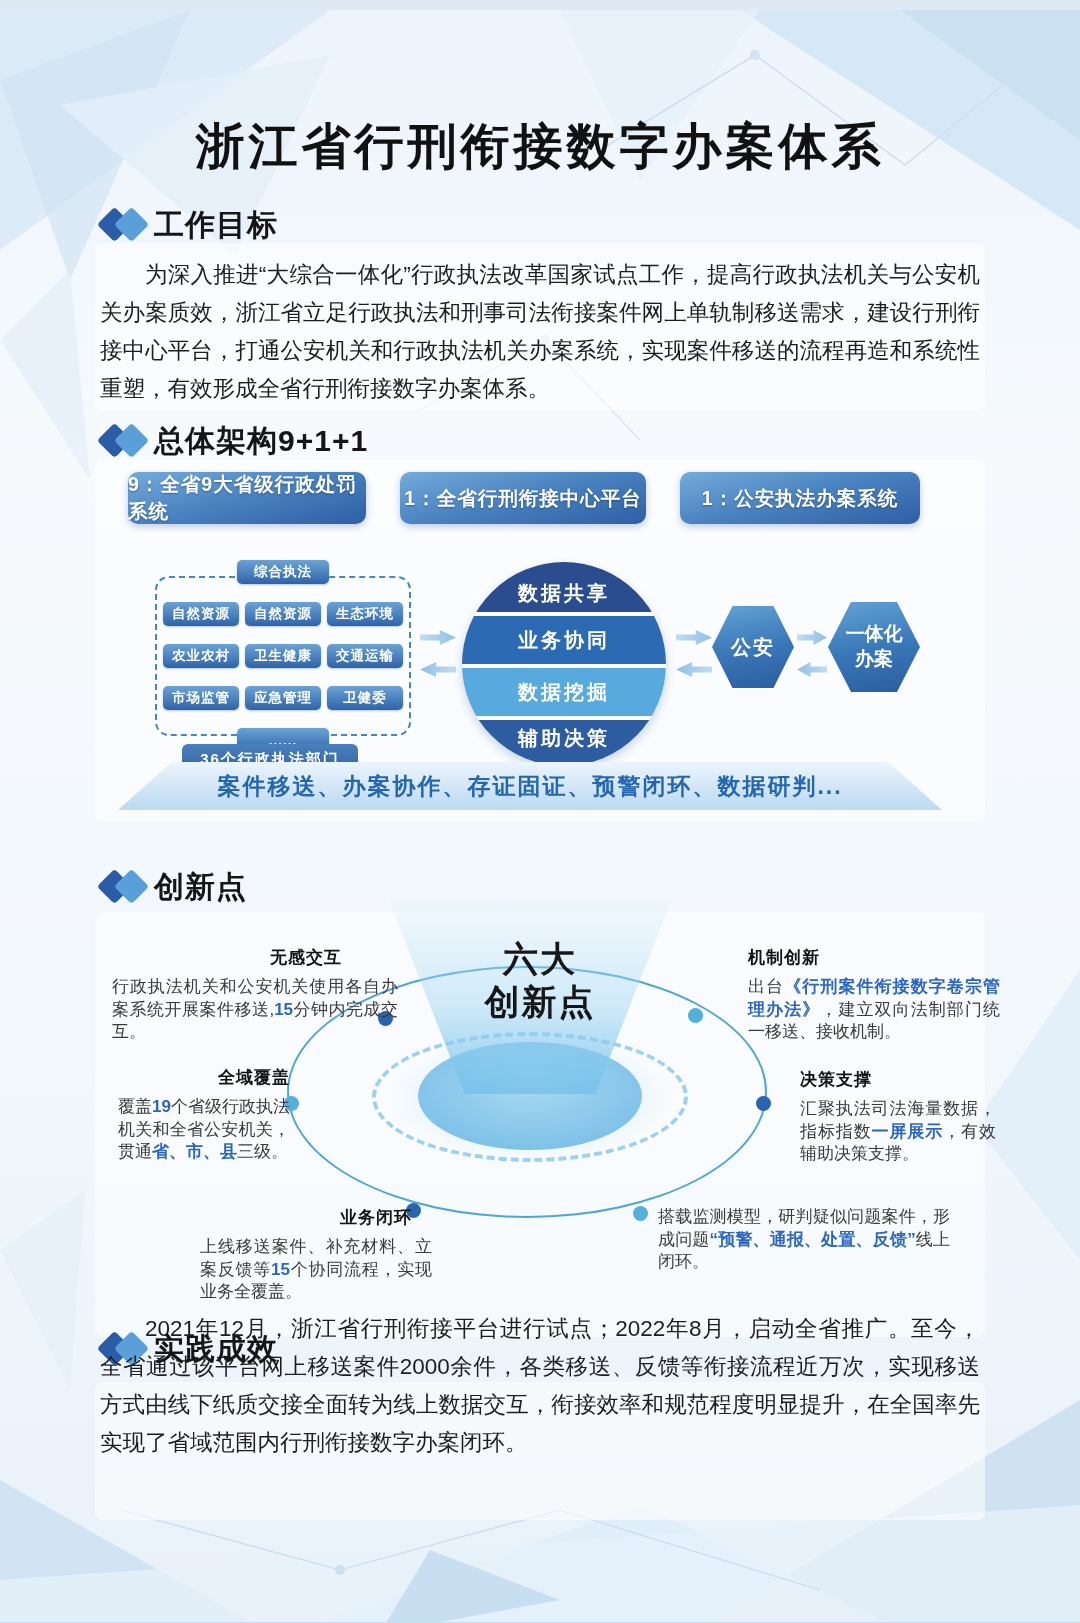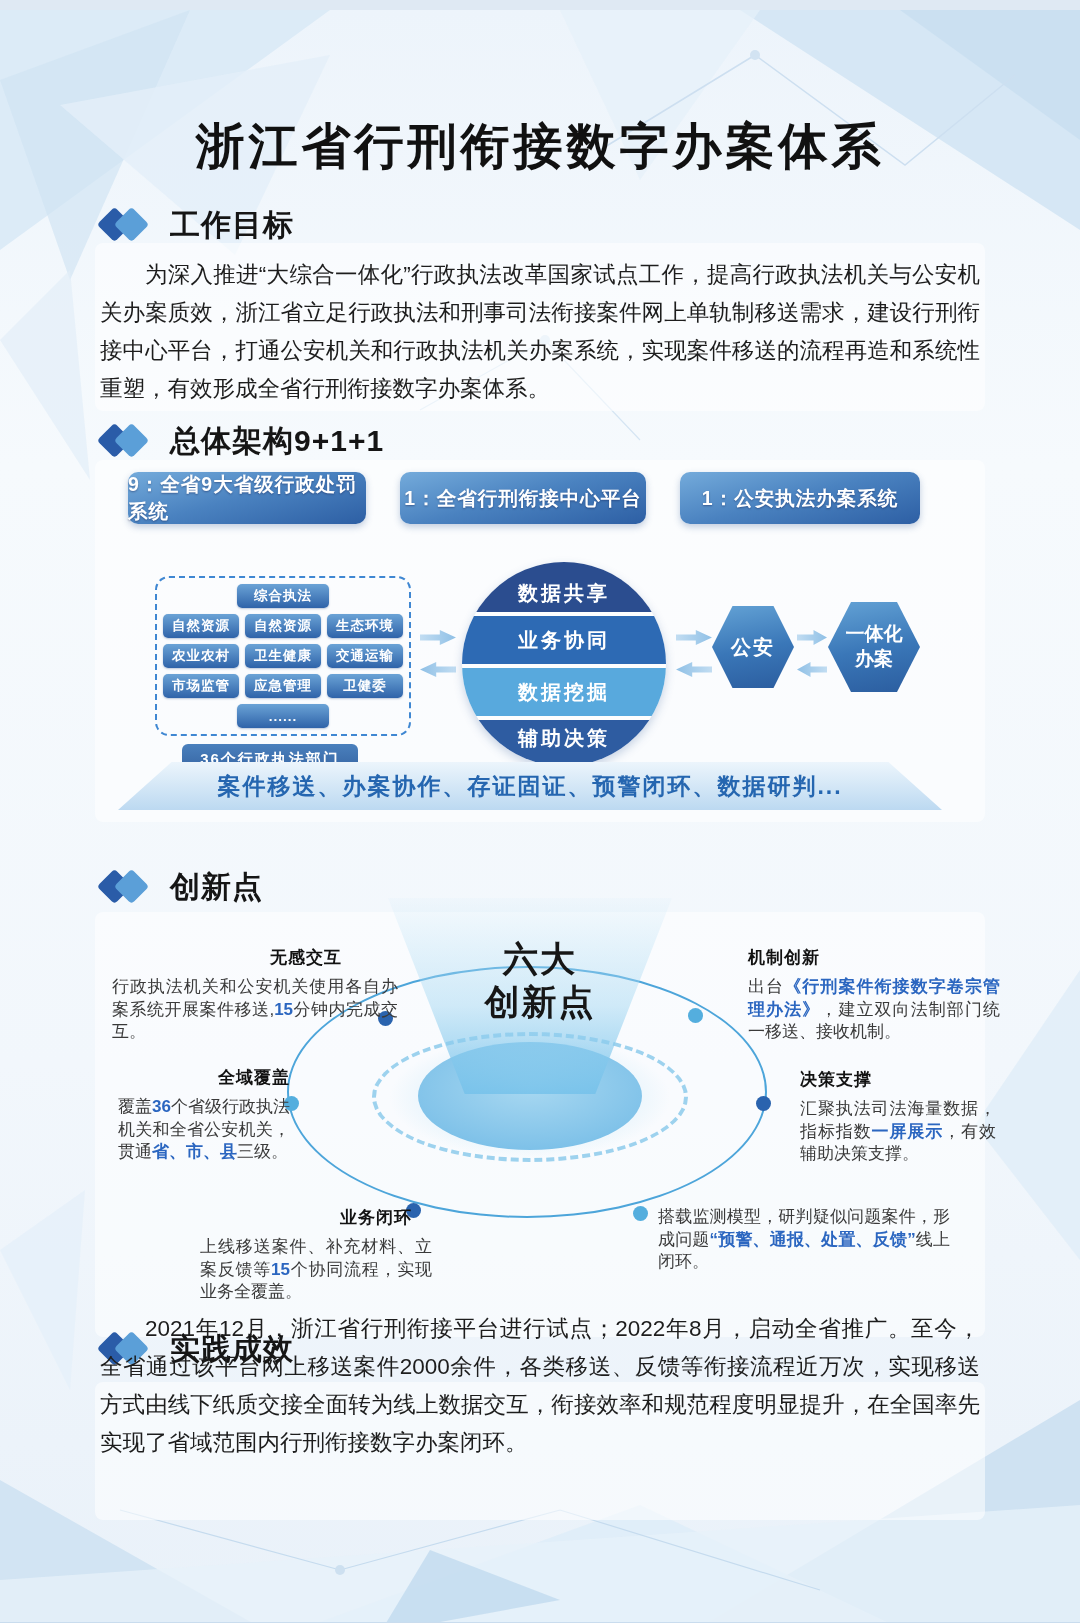--- a/index.html
+++ b/index.html
@@ -14,21 +14,21 @@
   .decor { position:absolute; inset:0; z-index:0; }
   .veil { position:absolute; background:rgba(255,255,255,.55); border-radius:8px; z-index:1; }
 
   .abs { position:absolute; z-index:2; }
 
   .main-title {
     left:0; right:0; top:104px; text-align:center;
     font-size:49px; font-weight:900; letter-spacing:4px; color:#111;
   }
 
-  .sec-head { display:flex; align-items:center; gap:20px; }
+  .sec-head { display:flex; align-items:center; gap:4px; }
   .diamonds { position:relative; width:50px; height:42px; flex:0 0 auto; }
   .diamond { position:absolute; width:25px; height:25px; transform:rotate(45deg); border-radius:4px; }
   .diamond.dark  { left:2px;  top:8px; background:#2a5ca8; }
   .diamond.light { left:19px; top:8px; background:#5b9fd8; }
   .sec-title { font-size:30px; font-weight:900; color:#151515; letter-spacing:1px; }
 
   .para {
     font-size:22.5px; line-height:38px; text-align:justify; text-indent:2em;
     color:#1d1d1d;
   }
@@ -36,21 +36,21 @@
   .pill {
     height:52px; border-radius:10px; display:flex; align-items:center; justify-content:center;
     background:linear-gradient(165deg,#74abdb 0%,#4a82c0 48%,#2d5fa4 100%);
     color:#fff; font-weight:bold; font-size:19.5px; letter-spacing:1px;
     box-shadow:0 3px 7px rgba(40,80,140,.28); text-shadow:0 1px 2px rgba(0,0,50,.35);
   }
 
   .dept-box {
     left:155px; top:566px; width:256px; height:160px;
     border:2px dashed #3f87d2; border-radius:14px;
-    display:flex; flex-direction:column; align-items:center; justify-content:center; gap:6px;
+    display:flex; flex-direction:column; align-items:center; justify-content:center; gap:18px;
     padding:8px 6px;
   }
   .chip-row { display:flex; gap:6px; justify-content:center; }
   .chip {
     width:76px; height:24px; border-radius:5px; display:flex; align-items:center; justify-content:center;
     background:linear-gradient(180deg,#6ba3d6 0%,#2f63a9 100%);
     color:#fff; font-size:13.5px; font-weight:bold; letter-spacing:1px;
     box-shadow:0 1px 2px rgba(30,70,130,.3);
   }
   .chip.wide { width:92px; }
@@ -255,21 +255,21 @@
     <div class="p-desc"><span>行政执法机关和公安机关使用各自办案系统开展案件移送,</span><span class="hl">15</span><span>分钟内完成交互。</span></div>
   </div>
 
   <div class="abs point" style="left:748px; top:936px; width:252px;">
     <div class="p-title">机制创新</div>
     <div class="p-desc"><span>出台</span><span class="hl">《行刑案件衔接数字卷宗管理办法》</span><span>，建立双向法制部门统一移送、接收机制。</span></div>
   </div>
 
   <div class="abs point t-right" style="left:118px; top:1056px; width:172px;">
     <div class="p-title">全域覆盖</div>
-    <div class="p-desc"><span>覆盖</span><span class="hl">36</span><span>个省级行政执法机关和全省公安机关，贯通</span><span class="hl">省、市、县</span><span>三级。</span></div>
+    <div class="p-desc"><span>覆盖</span><span class="hl">19</span><span>个省级行政执法机关和全省公安机关，贯通</span><span class="hl">省、市、县</span><span>三级。</span></div>
   </div>
 
   <div class="abs point" style="left:800px; top:1058px; width:196px;">
     <div class="p-title">决策支撑</div>
     <div class="p-desc"><span>汇聚执法司法海量数据，指标指数</span><span class="hl">一屏展示</span><span>，有效辅助决策支撑。</span></div>
   </div>
 
   <div class="abs point t-right" style="left:200px; top:1196px; width:232px;">
     <div class="p-title" style="padding-right:20px;">业务闭环</div>
     <div class="p-desc"><span>上线移送案件、补充材料、立案反馈等</span><span class="hl">15</span><span>个协同流程，实现业务全覆盖。</span></div>

